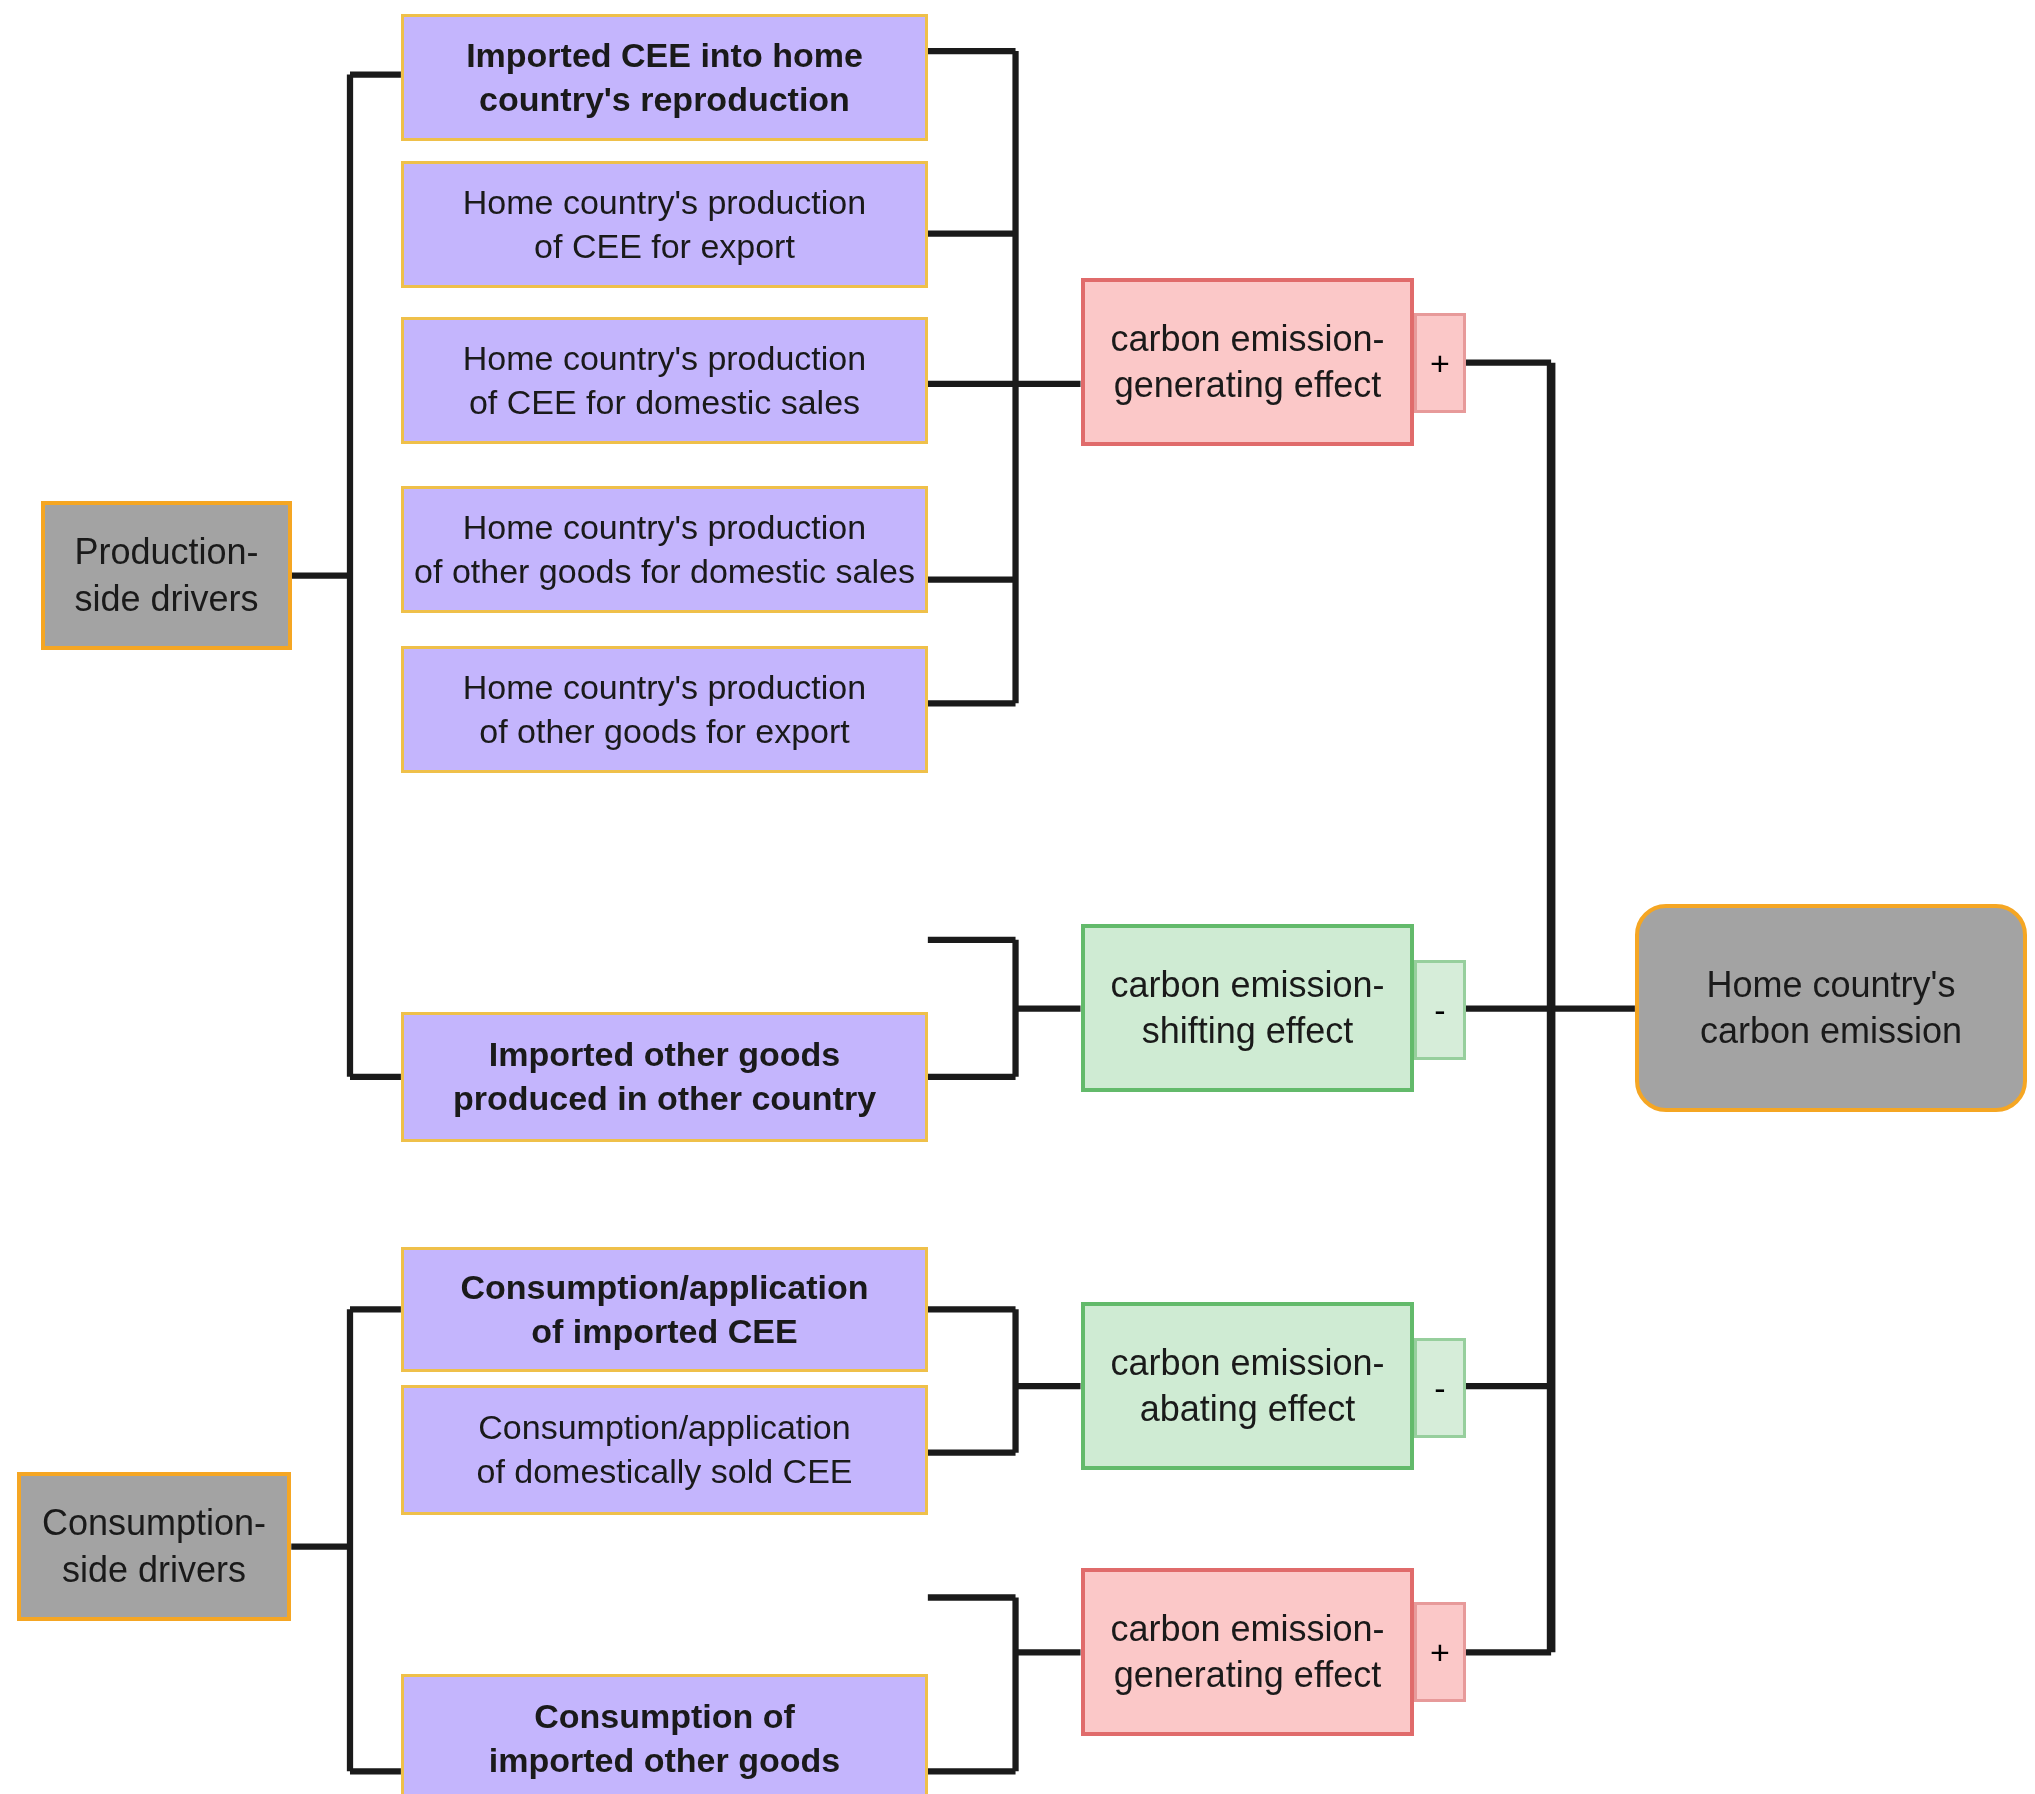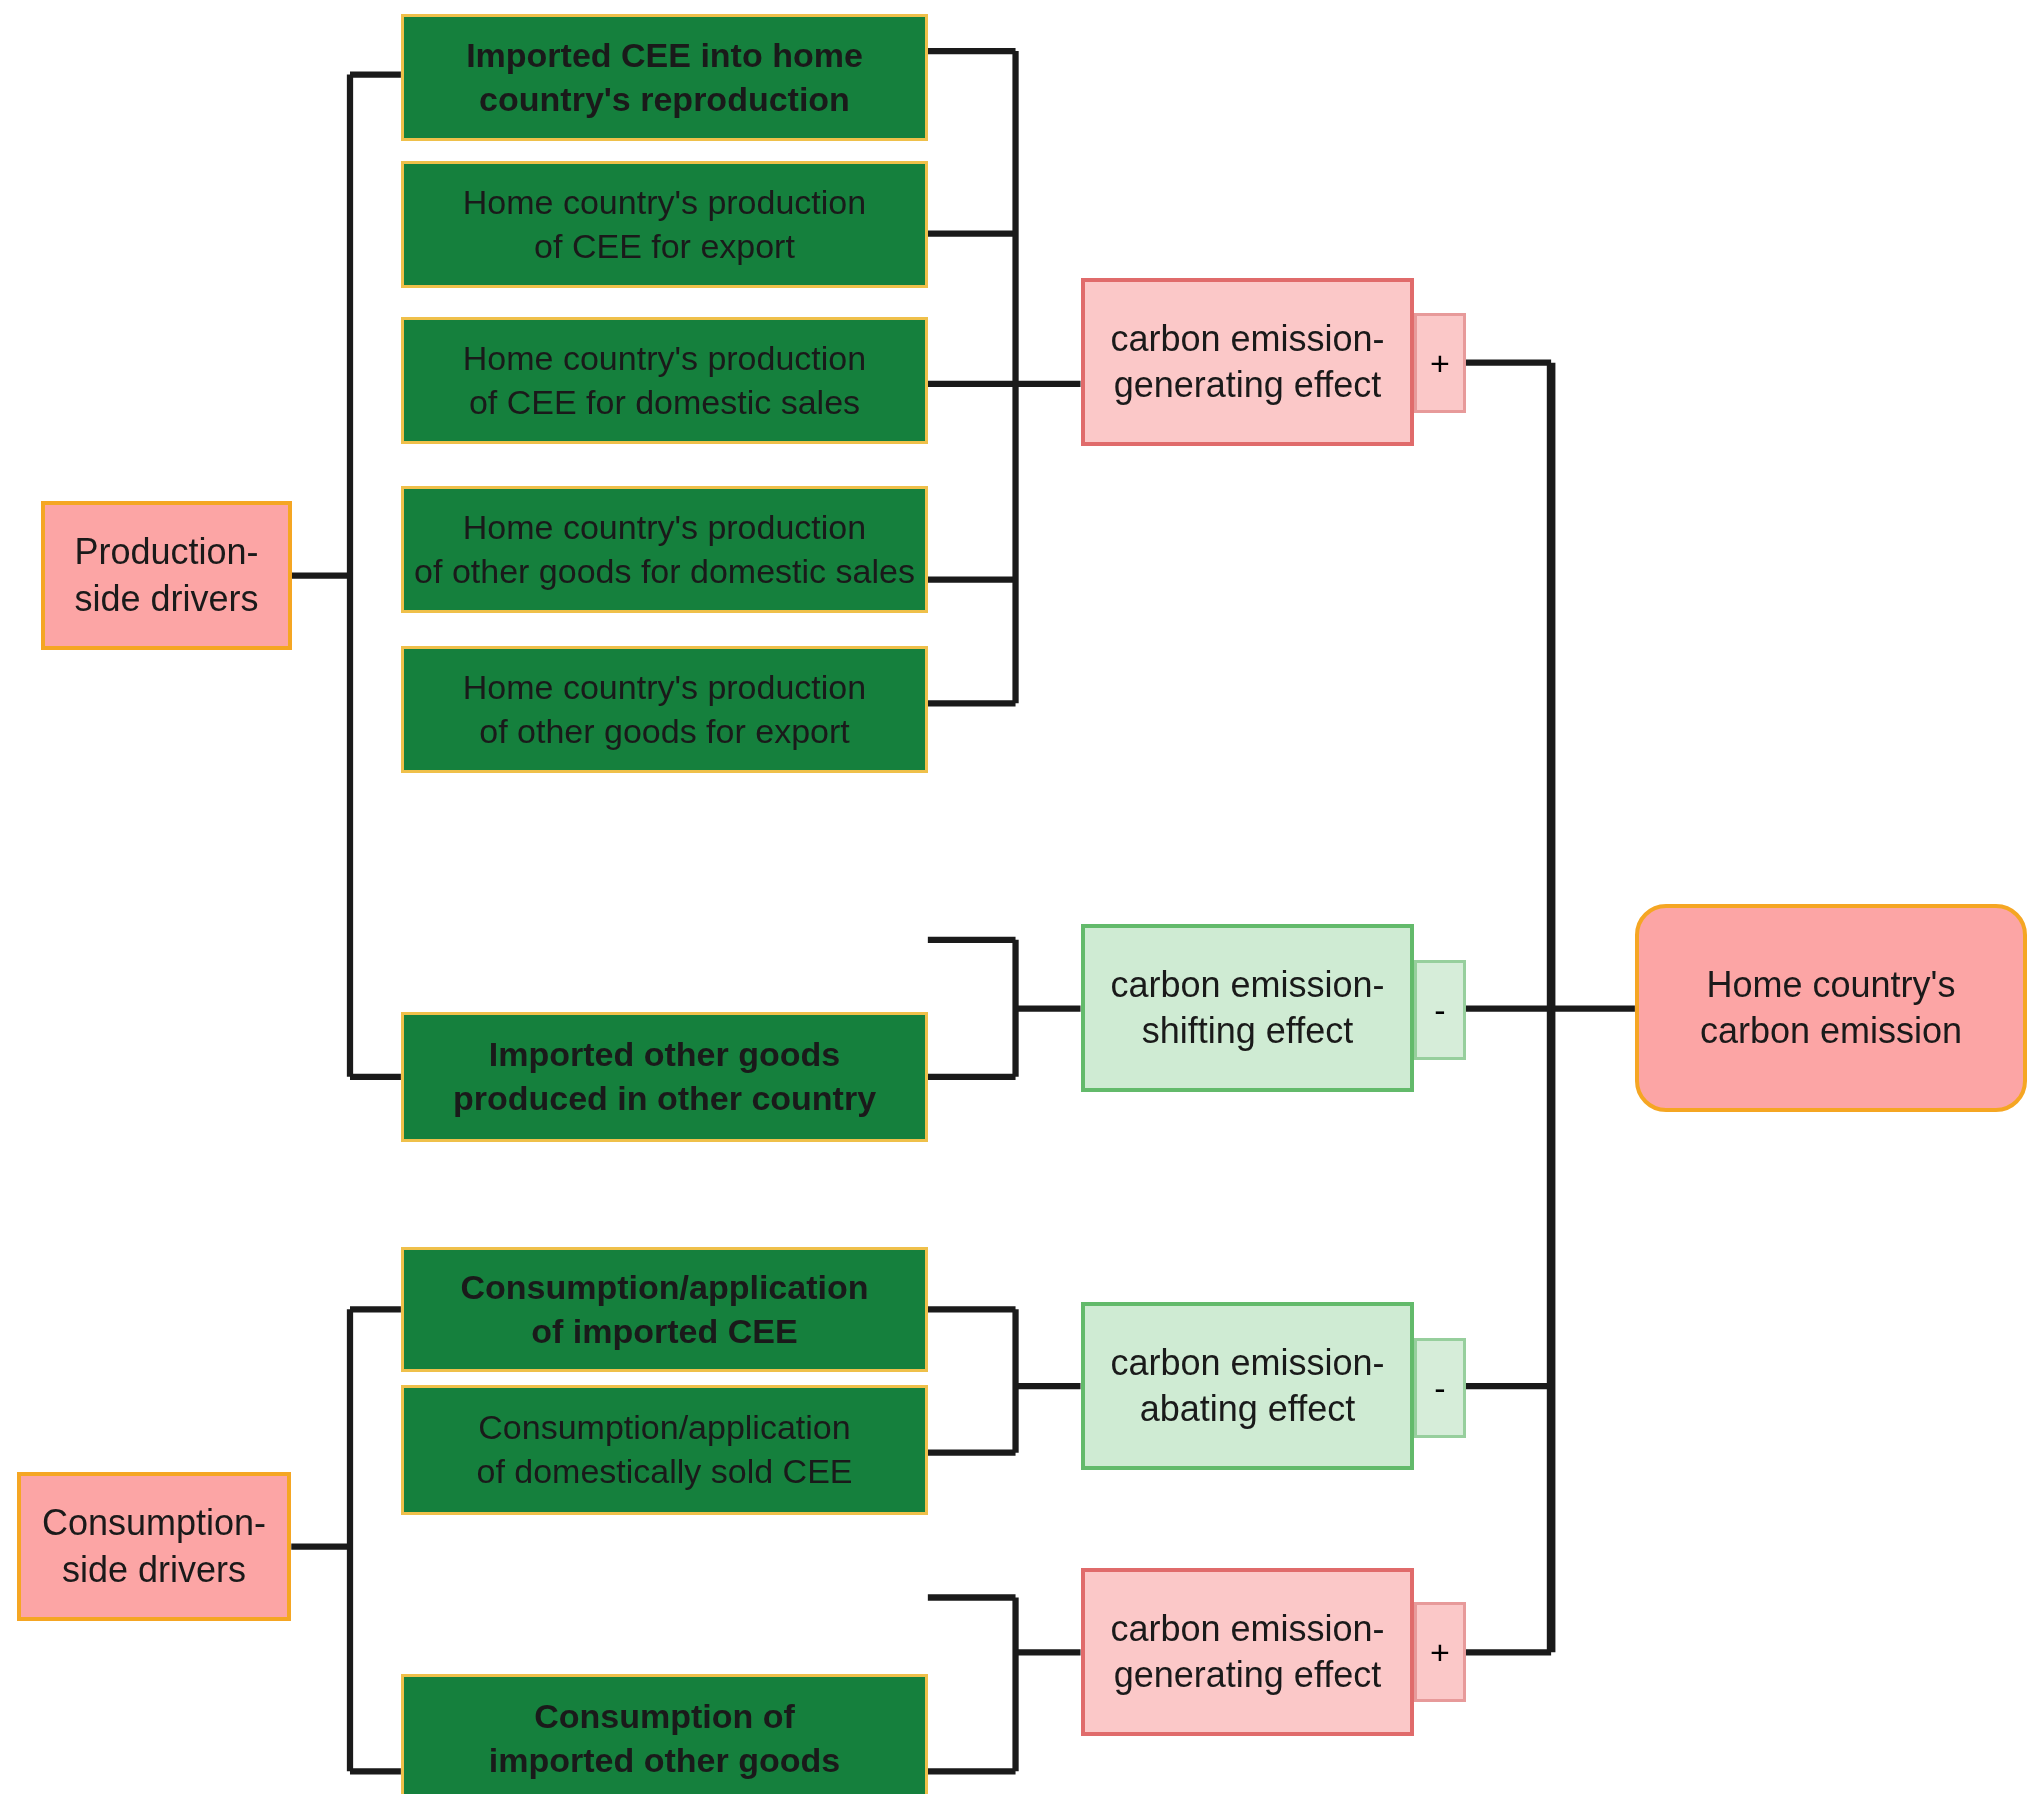--- a/index.html
+++ b/index.html
@@ -31,28 +31,28 @@
     display: flex;
     align-items: center;
     justify-content: center;
     text-align: center;
     line-height: 1.28;
     color: #1a1a1a;
     white-space: pre-line;
   }
   
   .driver {
-    background: #fca5a5;
+    background: #a3a3a3;
     border: 4.7px solid #F5A623;
     font-size: 36px;
     font-weight: 400;
   }
   
   .ybox {
-    background: #15803d;
+    background: #c4b5fd;
     border: 3.9px solid #EFC04A;
     font-size: 34px;
     font-weight: 400;
   }
   .ybox.bold { font-weight: 700; }
   
   .redbox {
     background: #FBC8C8;
     border: 4.7px solid #E06B6B;
     font-size: 36px;

